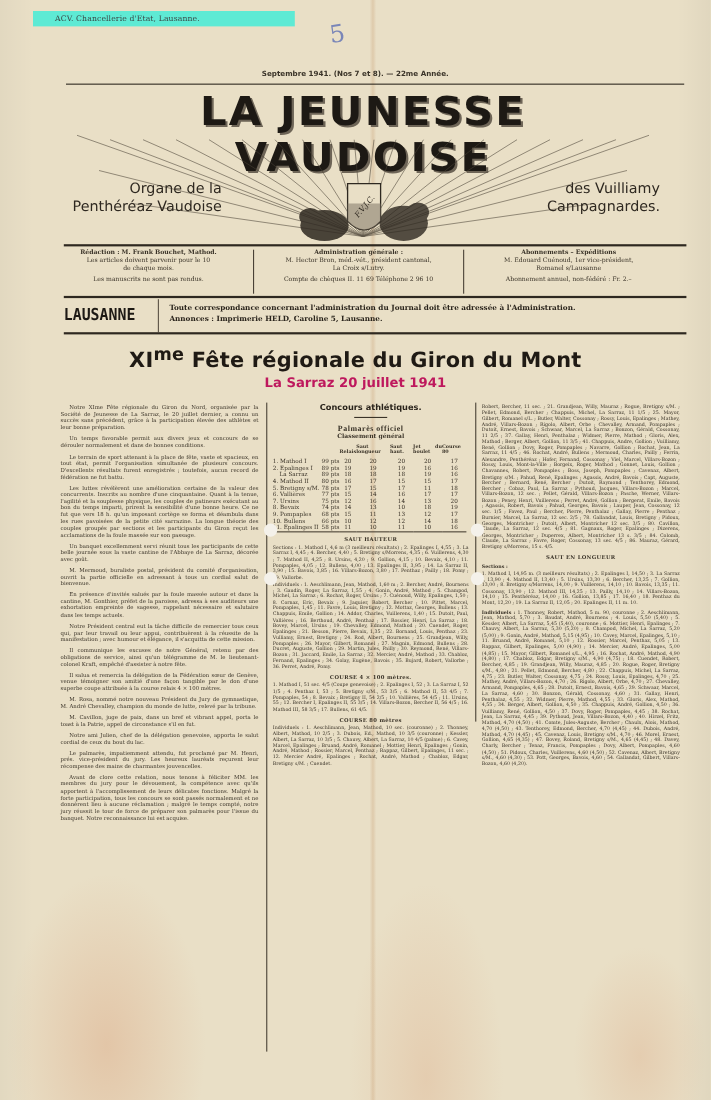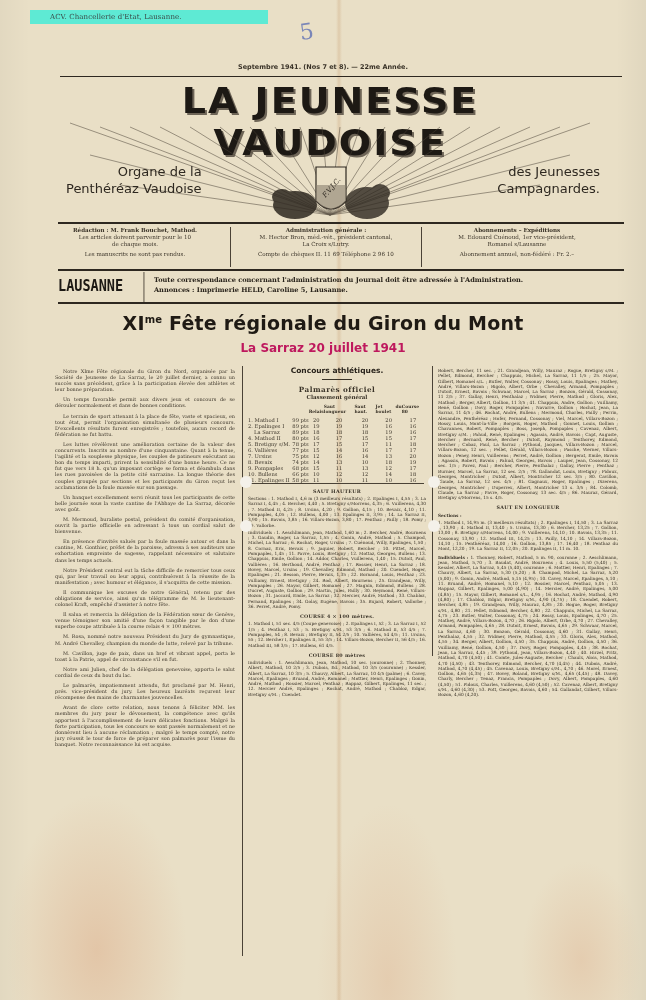--- a/index.html
+++ b/index.html
@@ -61,36 +61,36 @@
     width: 96px; font-family: "DejaVu Sans Mono", monospace; font-weight: bold; font-size: 15px;
     letter-spacing: 0px; color: #1d1914; padding-top: 5px; border-right: 1px solid #4a4236;
     transform: scaleX(0.9); transform-origin: left;
   }
   .notice { flex: 1; text-align: left; font-size: 6.6px; line-height: 10px; font-weight: bold; padding-top: 3px; color: #2a241c; }
   .headline {
     position: absolute; left: 0; top: 312px; width: 646px; text-align: center;
     font-family: "DejaVu Sans", sans-serif; font-weight: bold; font-size: 19px; color: #1f1a14;
     letter-spacing: 0.2px;
   }
-  .headline sup { font-size: 10px; vertical-align: 7px; }
+  .headline sup { font-size: 16px; vertical-align: 7px; }
   .subheadline {
     position: absolute; left: 0; top: 341px; width: 646px; text-align: center;
     font-family: "DejaVu Sans", sans-serif; font-weight: bold; font-size: 12px; color: #be185d;
   }
   .col { position: absolute; font-size: 4.9px; line-height: 6.1px; color: #3a3328; text-align: justify; }
   .col-left { left: 55px; top: 368px; width: 180px; }
   .col-mid { left: 248px; top: 366px; width: 178px; }
   .col-right { left: 438px; top: 368px; width: 180px; }
   .col-sep { position: absolute; top: 366px; width: 0; border-left: 1px solid #4a4236; }
   .col p { text-indent: 8px; margin-bottom: 4px; }
   .col-mid .section-title {
     text-align: center; font-family: "DejaVu Sans", sans-serif; font-weight: bold; font-size: 7.5px; line-height: 10px; color: #2a241c;
   }
   .short-rule { width: 30px; margin: 3px auto 6px auto; border-top: 1px solid #3a3328; }
-  .palm-title { text-align: center; font-weight: bold; font-size: 7.2px; line-height: 8px; letter-spacing: 0.5px; }
+  .palm-title { text-align: center; font-weight: bold; font-size: 7.2px; line-height: 8px; letter-spacing: 0.5px; font-family: Liberation Serif, serif; }
   .palm-sub { text-align: center; font-weight: bold; font-size: 5.5px; line-height: 7px; margin-bottom: 3px; }
   table.palm { width: 176px; border-collapse: collapse; font-size: 5.2px; line-height: 6px; }
   table.palm th { font-weight: bold; font-size: 4.4px; line-height: 5px; vertical-align: bottom; padding-bottom: 3px; }
   table.palm td { padding: 0; white-space: nowrap; }
   table.palm td.n { text-align: center; }
   table.palm td.pts { text-align: left; padding-left: 2px; }
   .small-head { text-align: center; font-weight: bold; font-size: 4.8px; margin: 4px 0 2px 0; letter-spacing: 0.3px; }
   .dense { text-indent: 0 !important; font-size: 4.3px; line-height: 5.3px; margin-bottom: 2px !important; }
   .dense .lbl { font-weight: bold; }
   .holes span { position: absolute; width: 12px; height: 12px; border-radius: 50%; background: #f4f1ea; }
@@ -149,21 +149,21 @@
       <path d="M256 80 L286 80 L286 96 Q271 112 256 96 Z" fill="#8a8070" opacity="0.6"></path>
       <text x="271" y="85" font-size="7" font-family="DejaVu Serif, serif" font-style="italic" text-anchor="middle" fill="#2e2820" transform="rotate(-50 271 82)">F.V.J.C.</text>
     </g>
   </svg>
 
   <div class="organ-left">
     <div>Organe de la</div>
     <div>Penthéréaz Vaudoise</div>
   </div>
   <div class="organ-right">
-    <div>des Jeunesses</div>
+    <div>des Vuilliamy</div>
     <div>Campagnardes.</div>
   </div>
 
   <div class="rule thick" style="left:58px; top:222px; width:566px;"></div>
 
   <div class="info-row">
     <div class="info-col">
       <div class="b">Rédaction : M. Frank Bouchet, Mathod.</div>
       <div>Les articles doivent parvenir pour le 10</div>
       <div>de chaque mois.</div>

